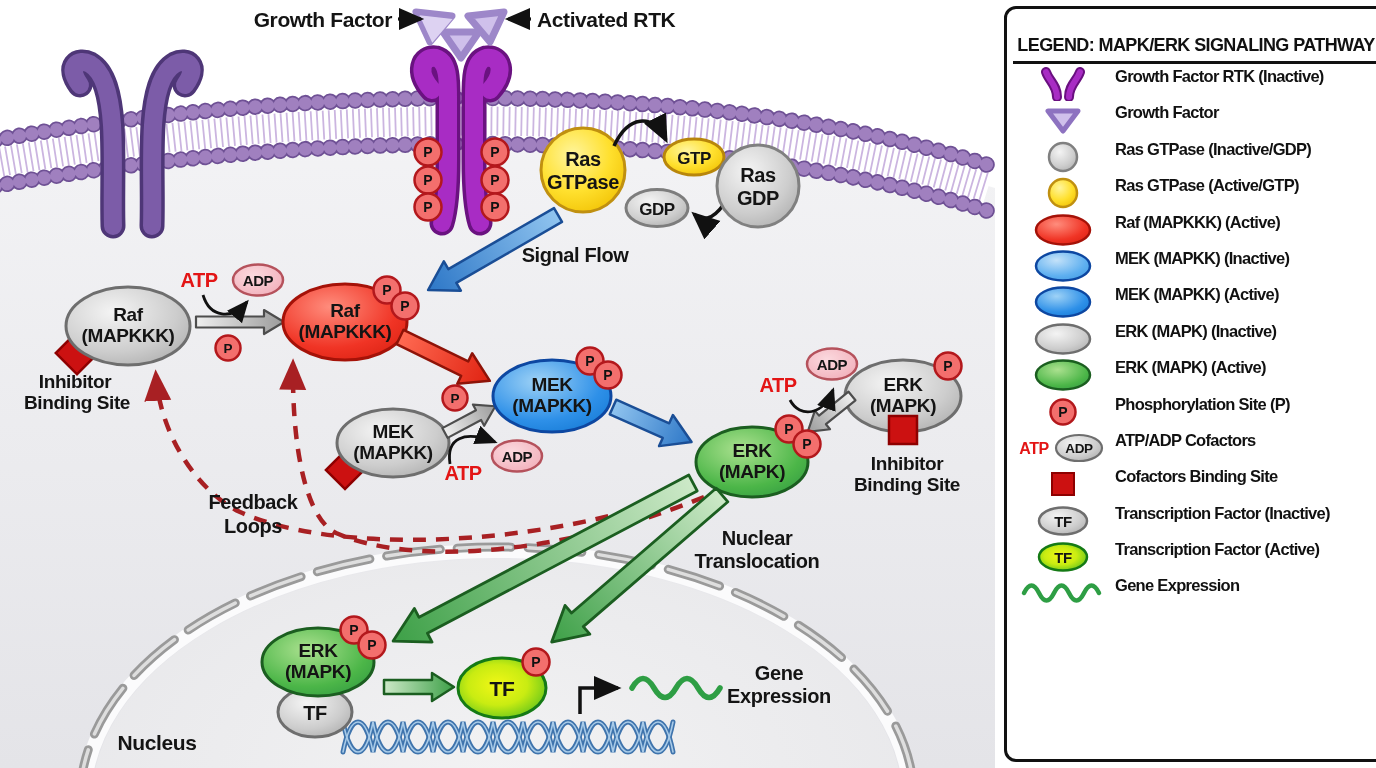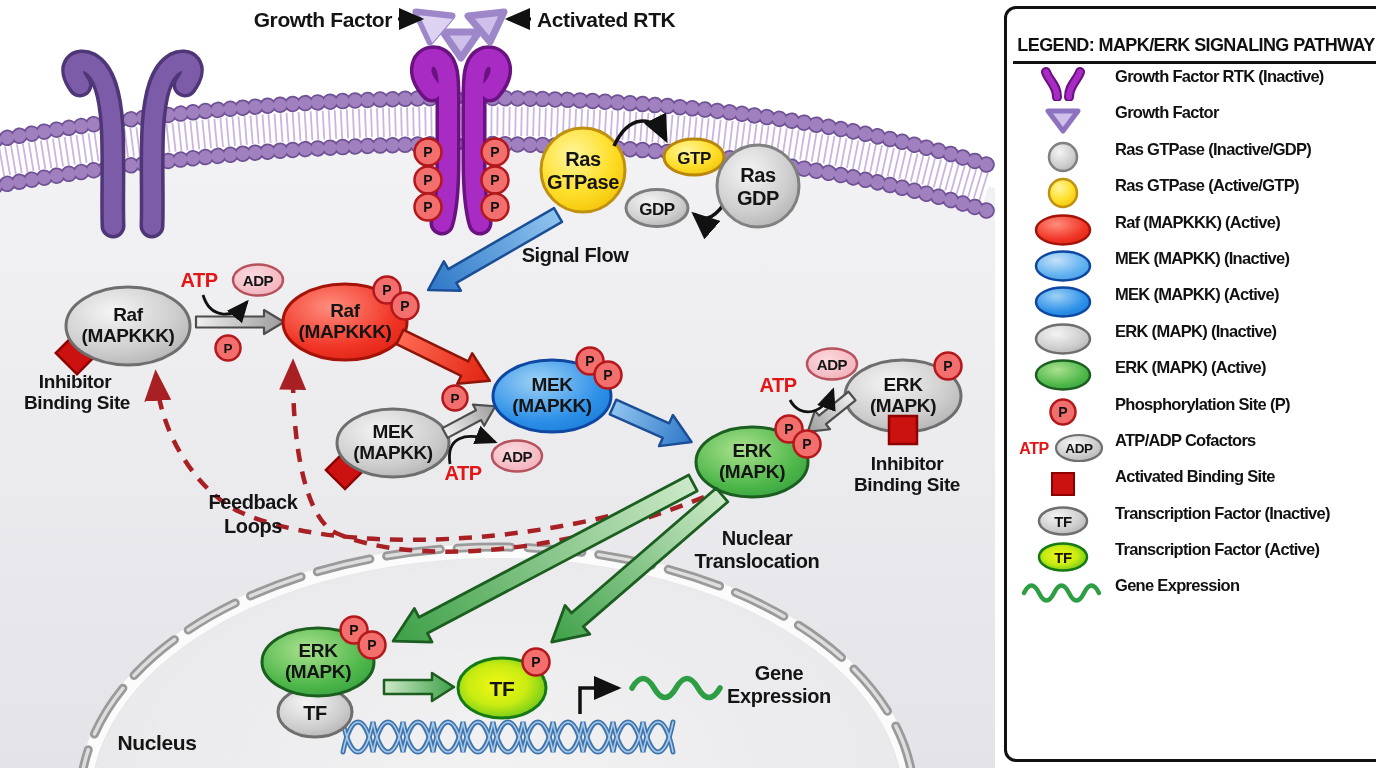--- a/index.html
+++ b/index.html
@@ -474,21 +474,21 @@
       </span>
       <span class="legend-label">ATP/ADP Cofactors</span>
     </div>
 
     <div class="legend-row">
       <span class="legend-icon">
         <svg width="100" height="34">
               <rect x="39" y="6" width="22" height="22" fill="#cc1111" stroke="#8e0000" stroke-width="2"></rect>
             </svg>
       </span>
-      <span class="legend-label">Activated Binding Site</span>
+      <span class="legend-label">Cofactors Binding Site</span>
     </div>
 
 
 
     <div class="legend-row">
       <span class="legend-icon">
         <svg width="100" height="34">
               <ellipse cx="50" cy="17" rx="24" ry="13.5" fill="url(#gGray)" stroke="#6e6e6e" stroke-width="2.5"></ellipse>
               <text class="tb" x="50" y="22.5" font-size="15" text-anchor="middle">TF</text>
             </svg>

